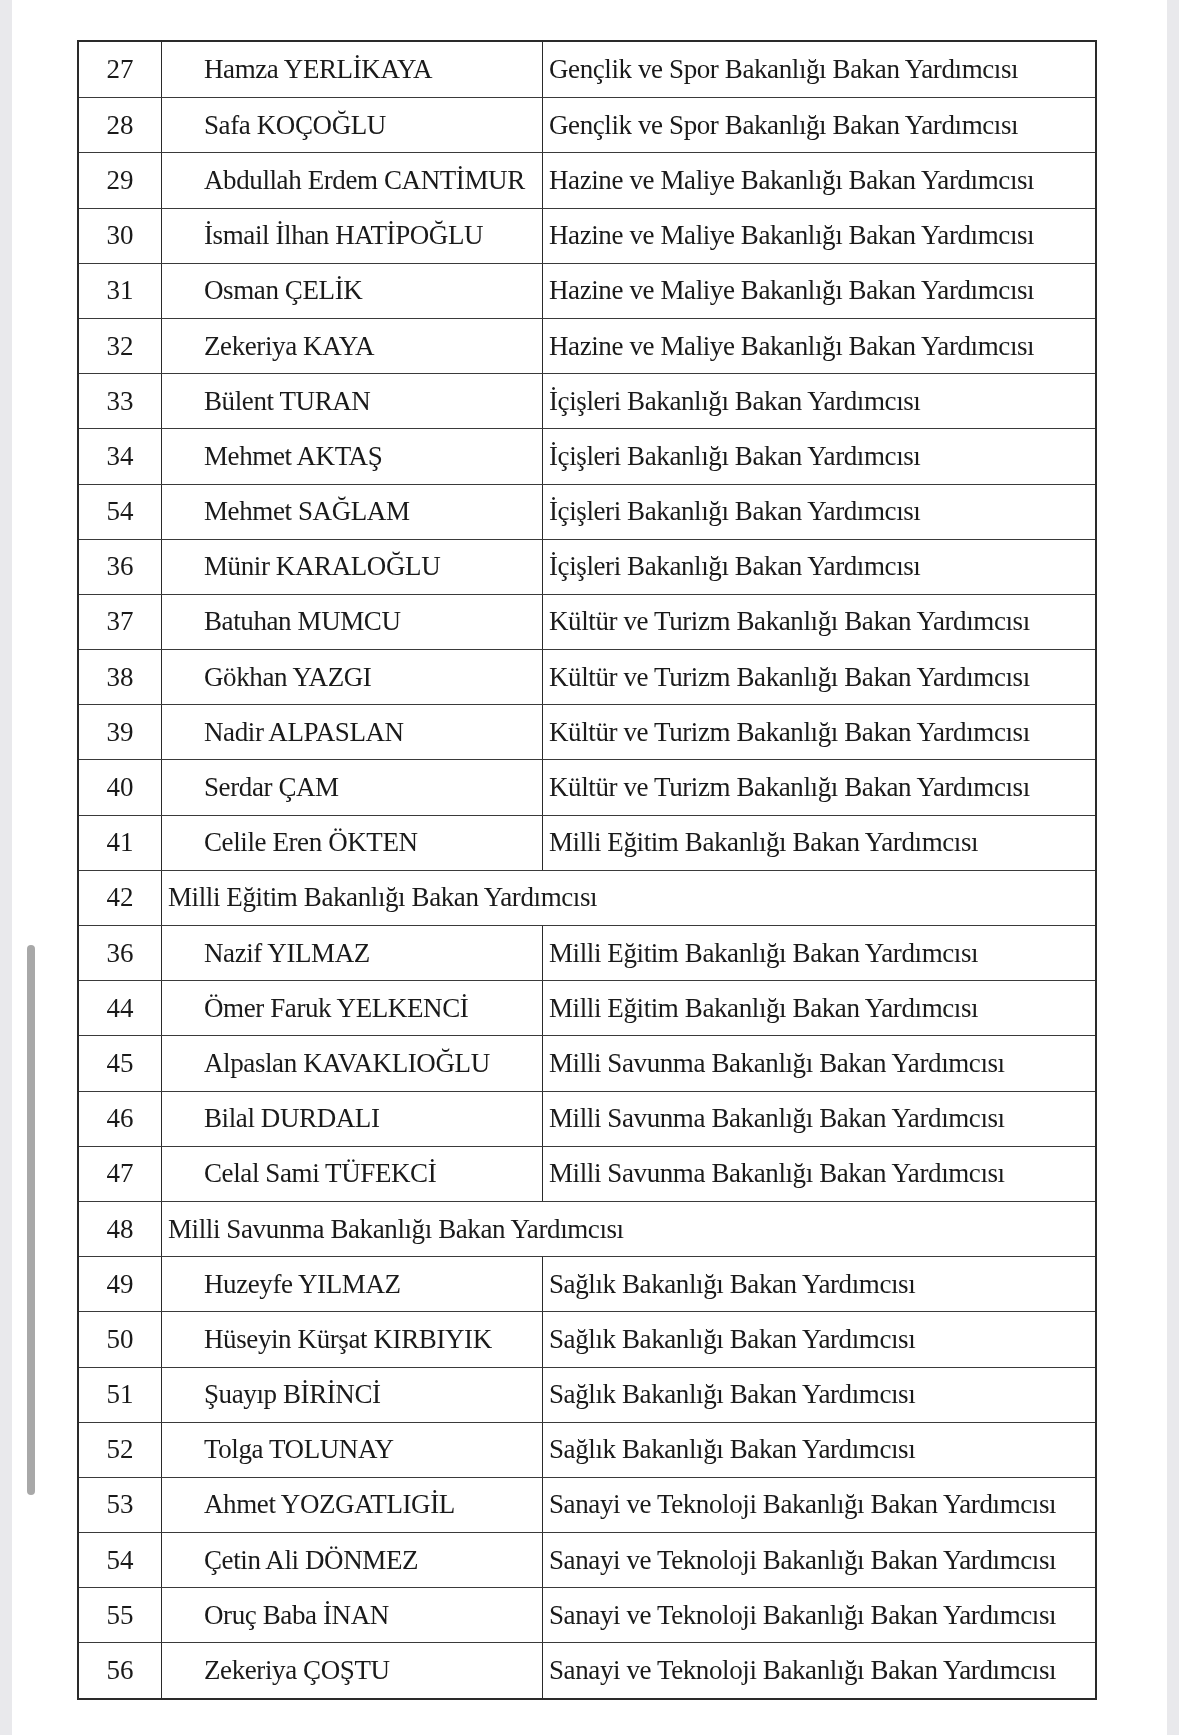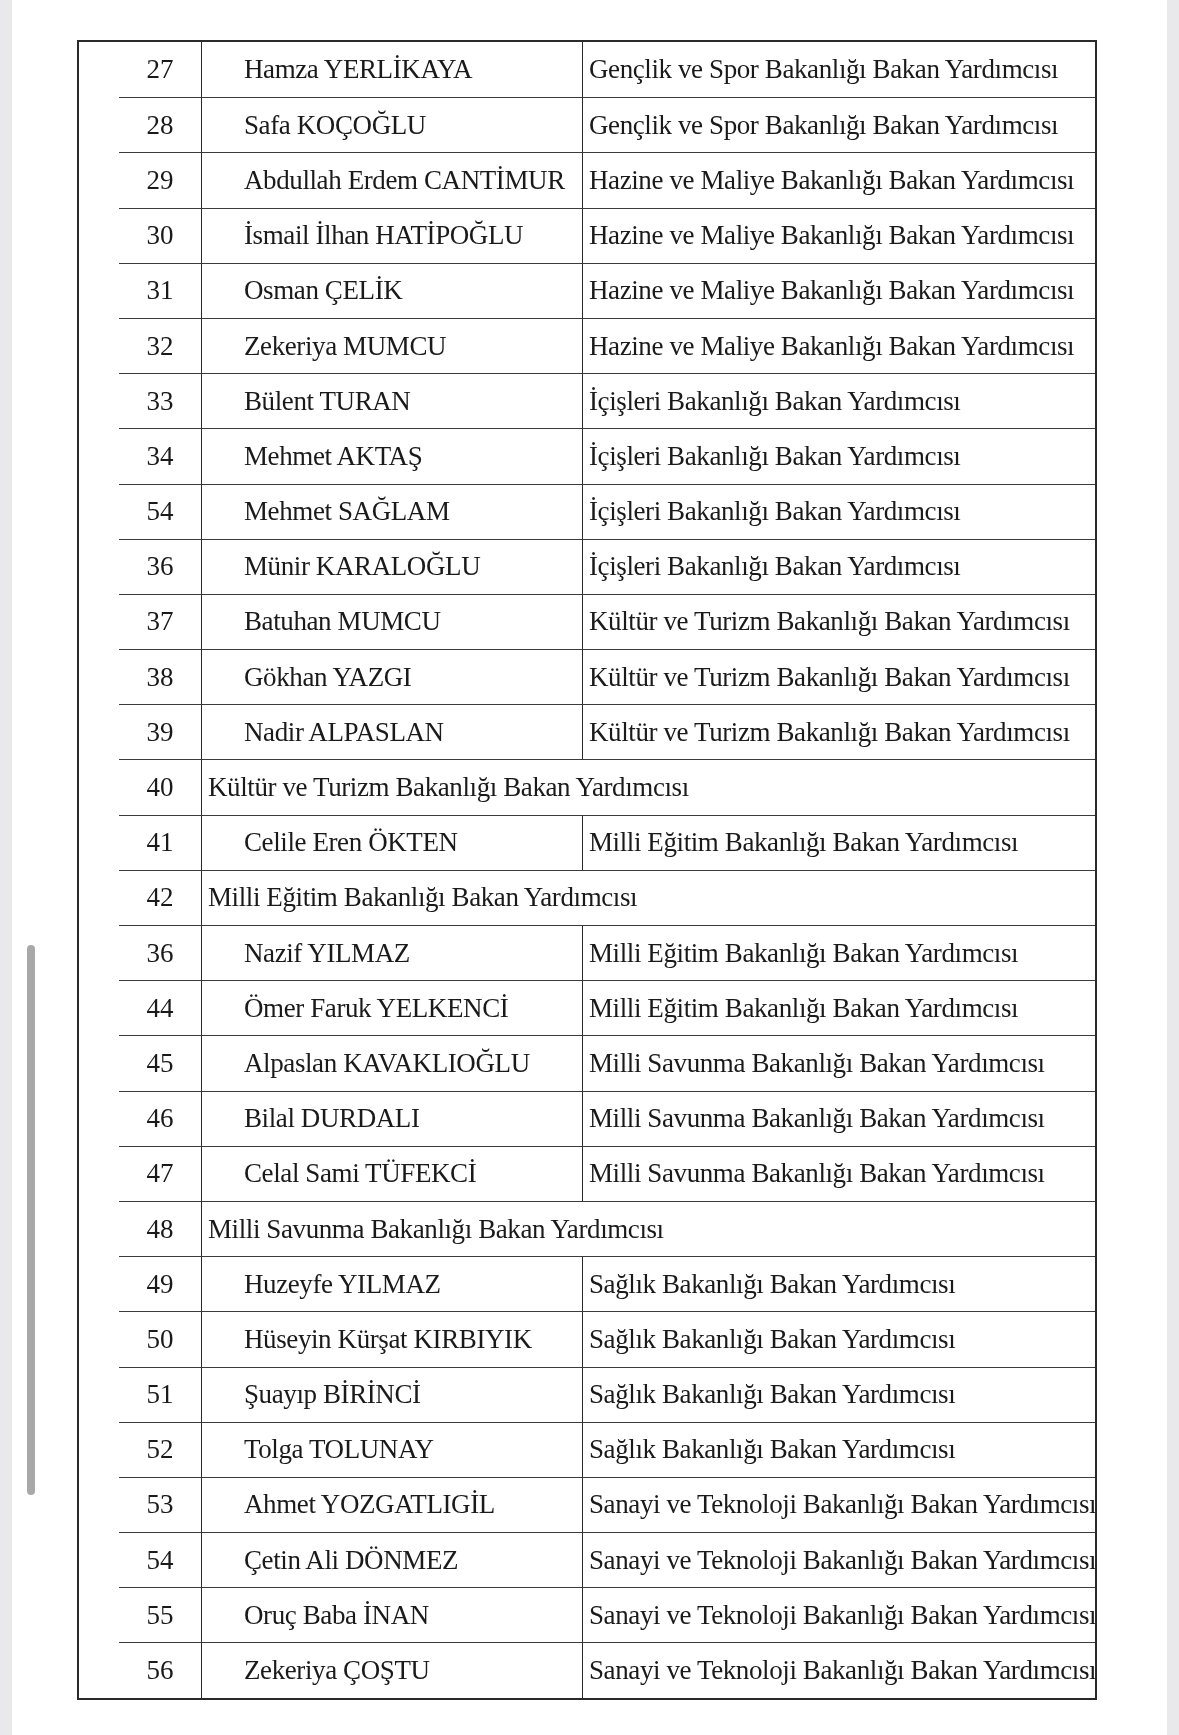--- a/index.html
+++ b/index.html
@@ -10,21 +10,21 @@
     color:#1a1a1a;
   }
   .edge-left { position:absolute; left:0; top:0; width:12px; height:1735px; background:#e9e9ec; }
   .edge-right { position:absolute; right:0; top:0; width:12px; height:1735px; background:#e9e9ec; }
   .scrollbar {
     position:absolute; left:27px; top:945px; width:8px; height:550px;
     background:#a8a8a8; border-radius:4px;
   }
   .table {
     position:absolute; left:77px; top:40px; width:1020px;
-    border:2px solid #2a2a2a; box-sizing:border-box;padding-left:40px;
+    border:2px solid #2a2a2a; box-sizing:border-box;
   }
   .row {
     display:flex; height:55.2px; box-sizing:border-box;
     border-top:1.5px solid #3a3a3a;
   }
   .row:first-child { border-top:none; }
   .cell { display:flex; align-items:center; box-sizing:border-box; font-size:27px; white-space:nowrap; overflow:hidden; }
   .c-num { width:83px; justify-content:center; border-right:1.5px solid #2a2a2a; }
   .c-name { width:345px; padding-left:6px; border-right:1.5px solid #2a2a2a; letter-spacing:-0.4px;margin-left:36px; }
   .c-role { flex:1; padding-left:6px; letter-spacing:-0.4px;text-align:center; }
@@ -57,21 +57,21 @@
       <div class="cell c-name">İsmail İlhan HATİPOĞLU</div>
       <div class="cell c-role">Hazine ve Maliye Bakanlığı Bakan Yardımcısı</div>
     </div>
     <div class="row">
       <div class="cell c-num">31</div>
       <div class="cell c-name">Osman ÇELİK</div>
       <div class="cell c-role">Hazine ve Maliye Bakanlığı Bakan Yardımcısı</div>
     </div>
     <div class="row">
       <div class="cell c-num">32</div>
-      <div class="cell c-name">Zekeriya MUMCU</div>
+      <div class="cell c-name">Zekeriya KAYA</div>
       <div class="cell c-role">Hazine ve Maliye Bakanlığı Bakan Yardımcısı</div>
     </div>
     <div class="row">
       <div class="cell c-num">33</div>
       <div class="cell c-name">Bülent TURAN</div>
       <div class="cell c-role">İçişleri Bakanlığı Bakan Yardımcısı</div>
     </div>
     <div class="row">
       <div class="cell c-num">34</div>
       <div class="cell c-name">Mehmet AKTAŞ</div>
@@ -97,20 +97,21 @@
       <div class="cell c-name">Gökhan YAZGI</div>
       <div class="cell c-role">Kültür ve Turizm Bakanlığı Bakan Yardımcısı</div>
     </div>
     <div class="row">
       <div class="cell c-num">39</div>
       <div class="cell c-name">Nadir ALPASLAN</div>
       <div class="cell c-role">Kültür ve Turizm Bakanlığı Bakan Yardımcısı</div>
     </div>
     <div class="row">
       <div class="cell c-num">40</div>
+      <div class="cell c-name">Serdar ÇAM</div>
       <div class="cell c-role">Kültür ve Turizm Bakanlığı Bakan Yardımcısı</div>
     </div>
     <div class="row">
       <div class="cell c-num">41</div>
       <div class="cell c-name">Celile Eren ÖKTEN</div>
       <div class="cell c-role">Milli Eğitim Bakanlığı Bakan Yardımcısı</div>
     </div>
     <div class="row">
       <div class="cell c-num">42</div>
       <div class="cell c-role">Milli Eğitim Bakanlığı Bakan Yardımcısı</div>

